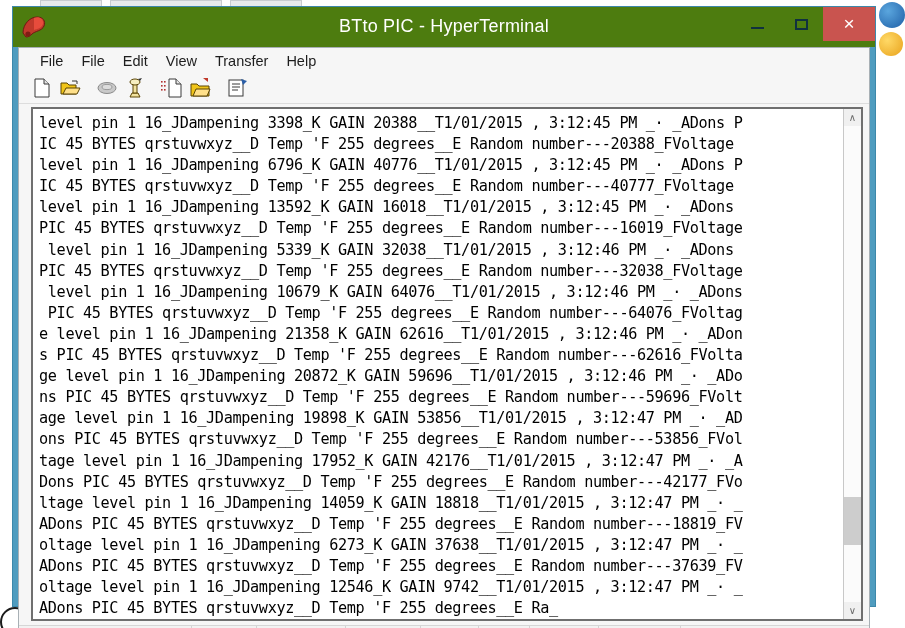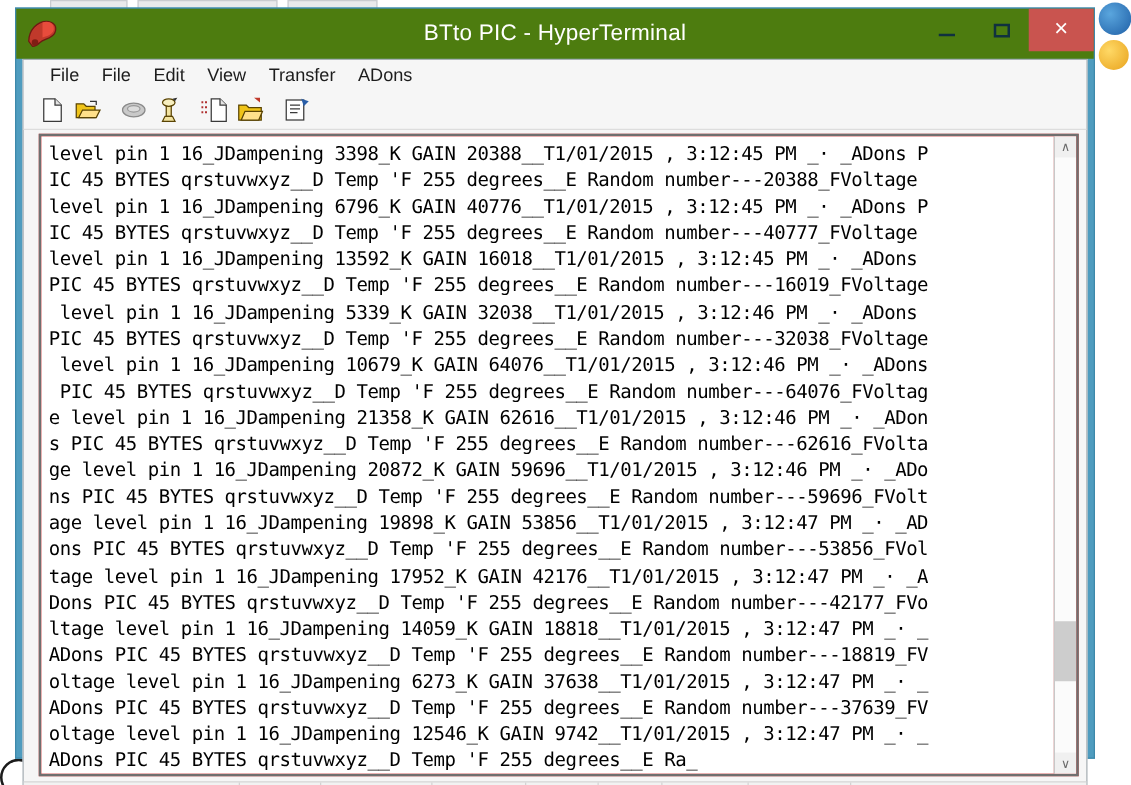--- a/index.html
+++ b/index.html
@@ -161,21 +161,21 @@
     display: flex;
     align-items: center;
     justify-content: center;
   }
   .tool-sep { width: 9px; }
 
   
   #terminal-wrap {
     flex: 1 1 auto;
     margin: 3px 6px 4px 12px;
-    background: #ef4444;
+    background: #1d4ed8;
     border: 2px solid #6f6f6f;
     display: flex;
     box-sizing: border-box;
     position: relative;
     overflow: hidden;
   }
   #terminal {
     flex: 1 1 auto;
     padding: 4px 2px 0 6px;
     background: #ffffff;
@@ -286,21 +286,21 @@
   </div>
 
   <div id="client">
 
     <div id="menu-bar">
       <div class="menu-item">File</div>
       <div class="menu-item">File</div>
       <div class="menu-item">Edit</div>
       <div class="menu-item">View</div>
       <div class="menu-item">Transfer</div>
-      <div class="menu-item">ADons</div>
+      <div class="menu-item">Help</div>
     </div>
 
     <div id="tool-bar">
       <div class="tool-btn">
         <svg width="18" height="20" viewBox="0 0 18 20">
             <path d="M2 1h9l5 5v13H2z" fill="#ffffff" stroke="#3a3a3a"></path>
             <path d="M11 1v5h5" fill="#e4e4e4" stroke="#3a3a3a"></path>
           </svg>
       </div>
       <div class="tool-btn">

